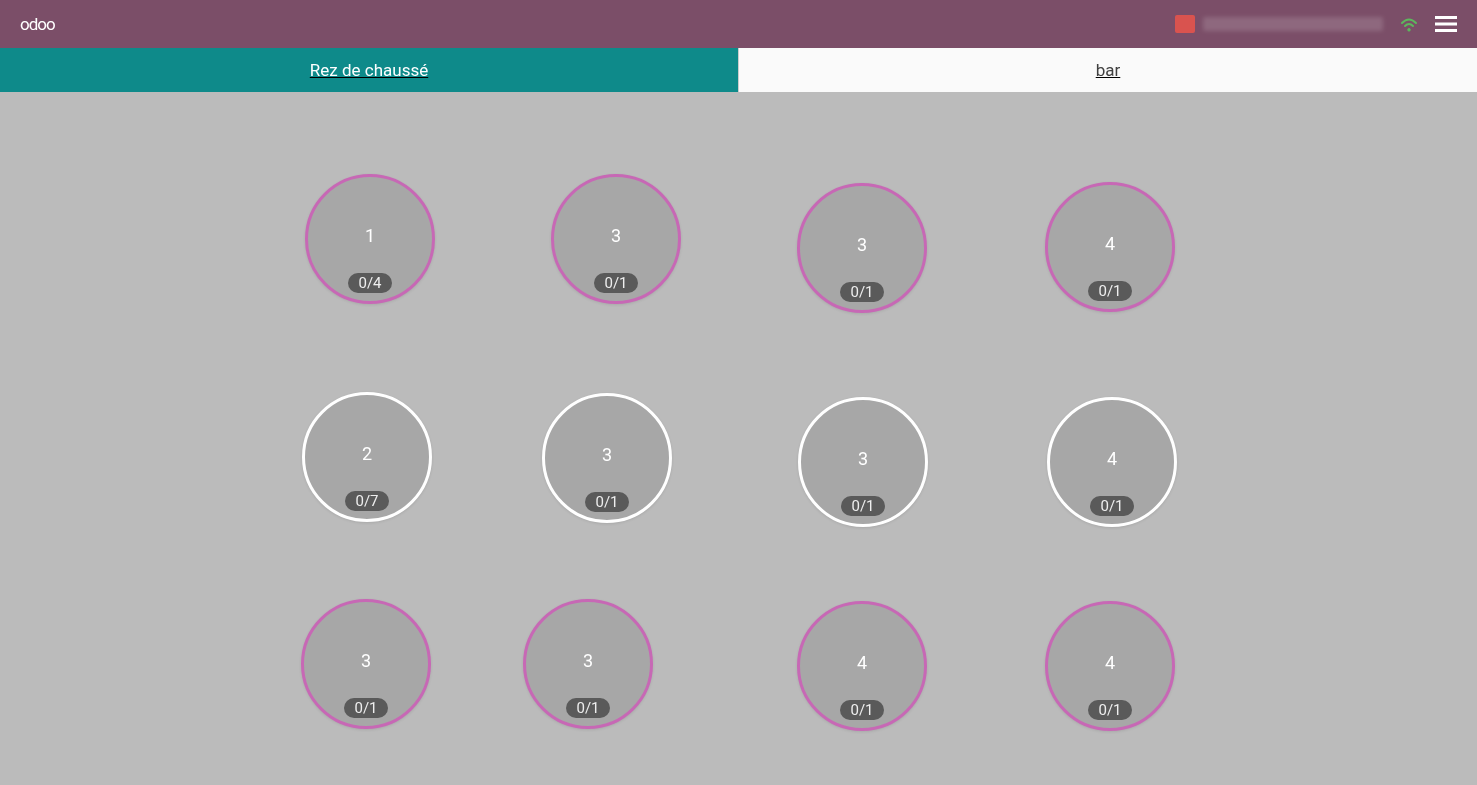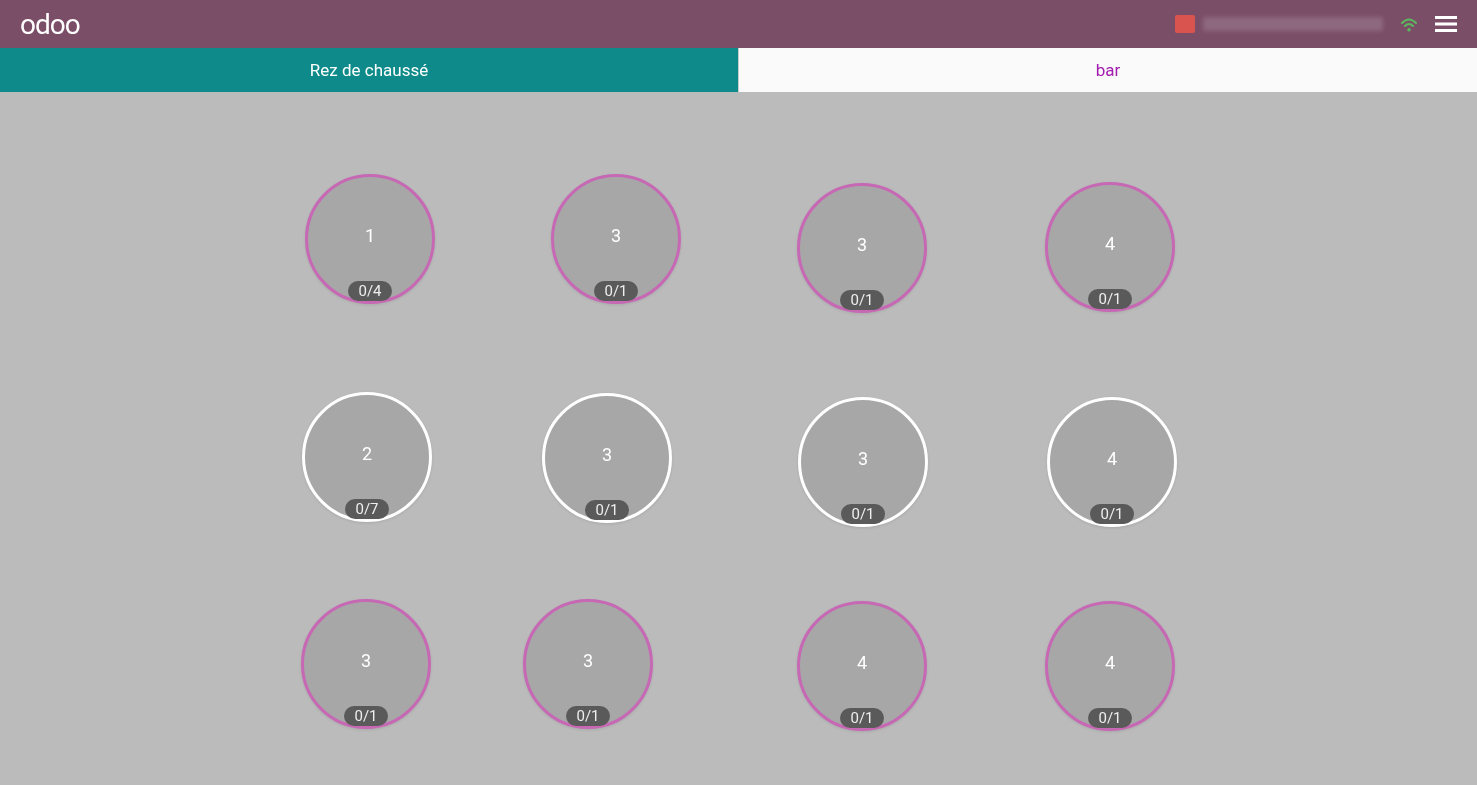--- a/index.html
+++ b/index.html
@@ -13,21 +13,21 @@
     .header {
       background: #7b4e68;
       height: 48px;
       display: flex;
       align-items: center;
       padding: 0 20px;
       justify-content: space-between;
     }
     .logo {
       color: #fff;
-      font-size: 28px;
+      font-size: 17px;
       font-weight: 400;
       letter-spacing: -1px;
     }
     .header-right {
       display: flex;
       align-items: center;
       gap: 16px;
     }
     .user-info {
       display: flex;
@@ -49,28 +49,29 @@
       border-radius: 2px;
       filter: blur(2px);
     }
     .wifi-icon svg { display: block; }
     .menu-icon { cursor: pointer; }
     .menu-icon svg { display: block; }
     .tabs {
       display: flex;
       background: #f4f4f4;
       height: 44px;
+      text-decoration: underline;
     }
     .tab {
       flex: 1;
       display: flex;
       align-items: center;
       justify-content: center;
       font-size: 17px;
-      color: #a21caf;
+      color: #404040;
       cursor: pointer;
       border-right: 1px solid #ccc;
     }
     .tab:last-child { border-right: none; }
     .tab.active {
       background: #0e8a8a;
       color: #fff;
     }
     .tab:not(.active) {
       background: #fafafa;
@@ -97,21 +98,21 @@
     .table.purple { border-color: #c768b5; }
     .table.white { border-color: #fff; }
     .table-label {
       color: #fff;
       font-size: 18px;
       font-weight: 400;
       margin-top: -8px;
     }
     .table-count {
       position: absolute;
-      bottom: 0;
+      bottom: 8px;
       background: #5a5a5a;
       color: #eee;
       font-size: 15px;
       padding: 1px 10px;
       border-radius: 10px;
     }
   </style>
 </head>
 <body>
 

